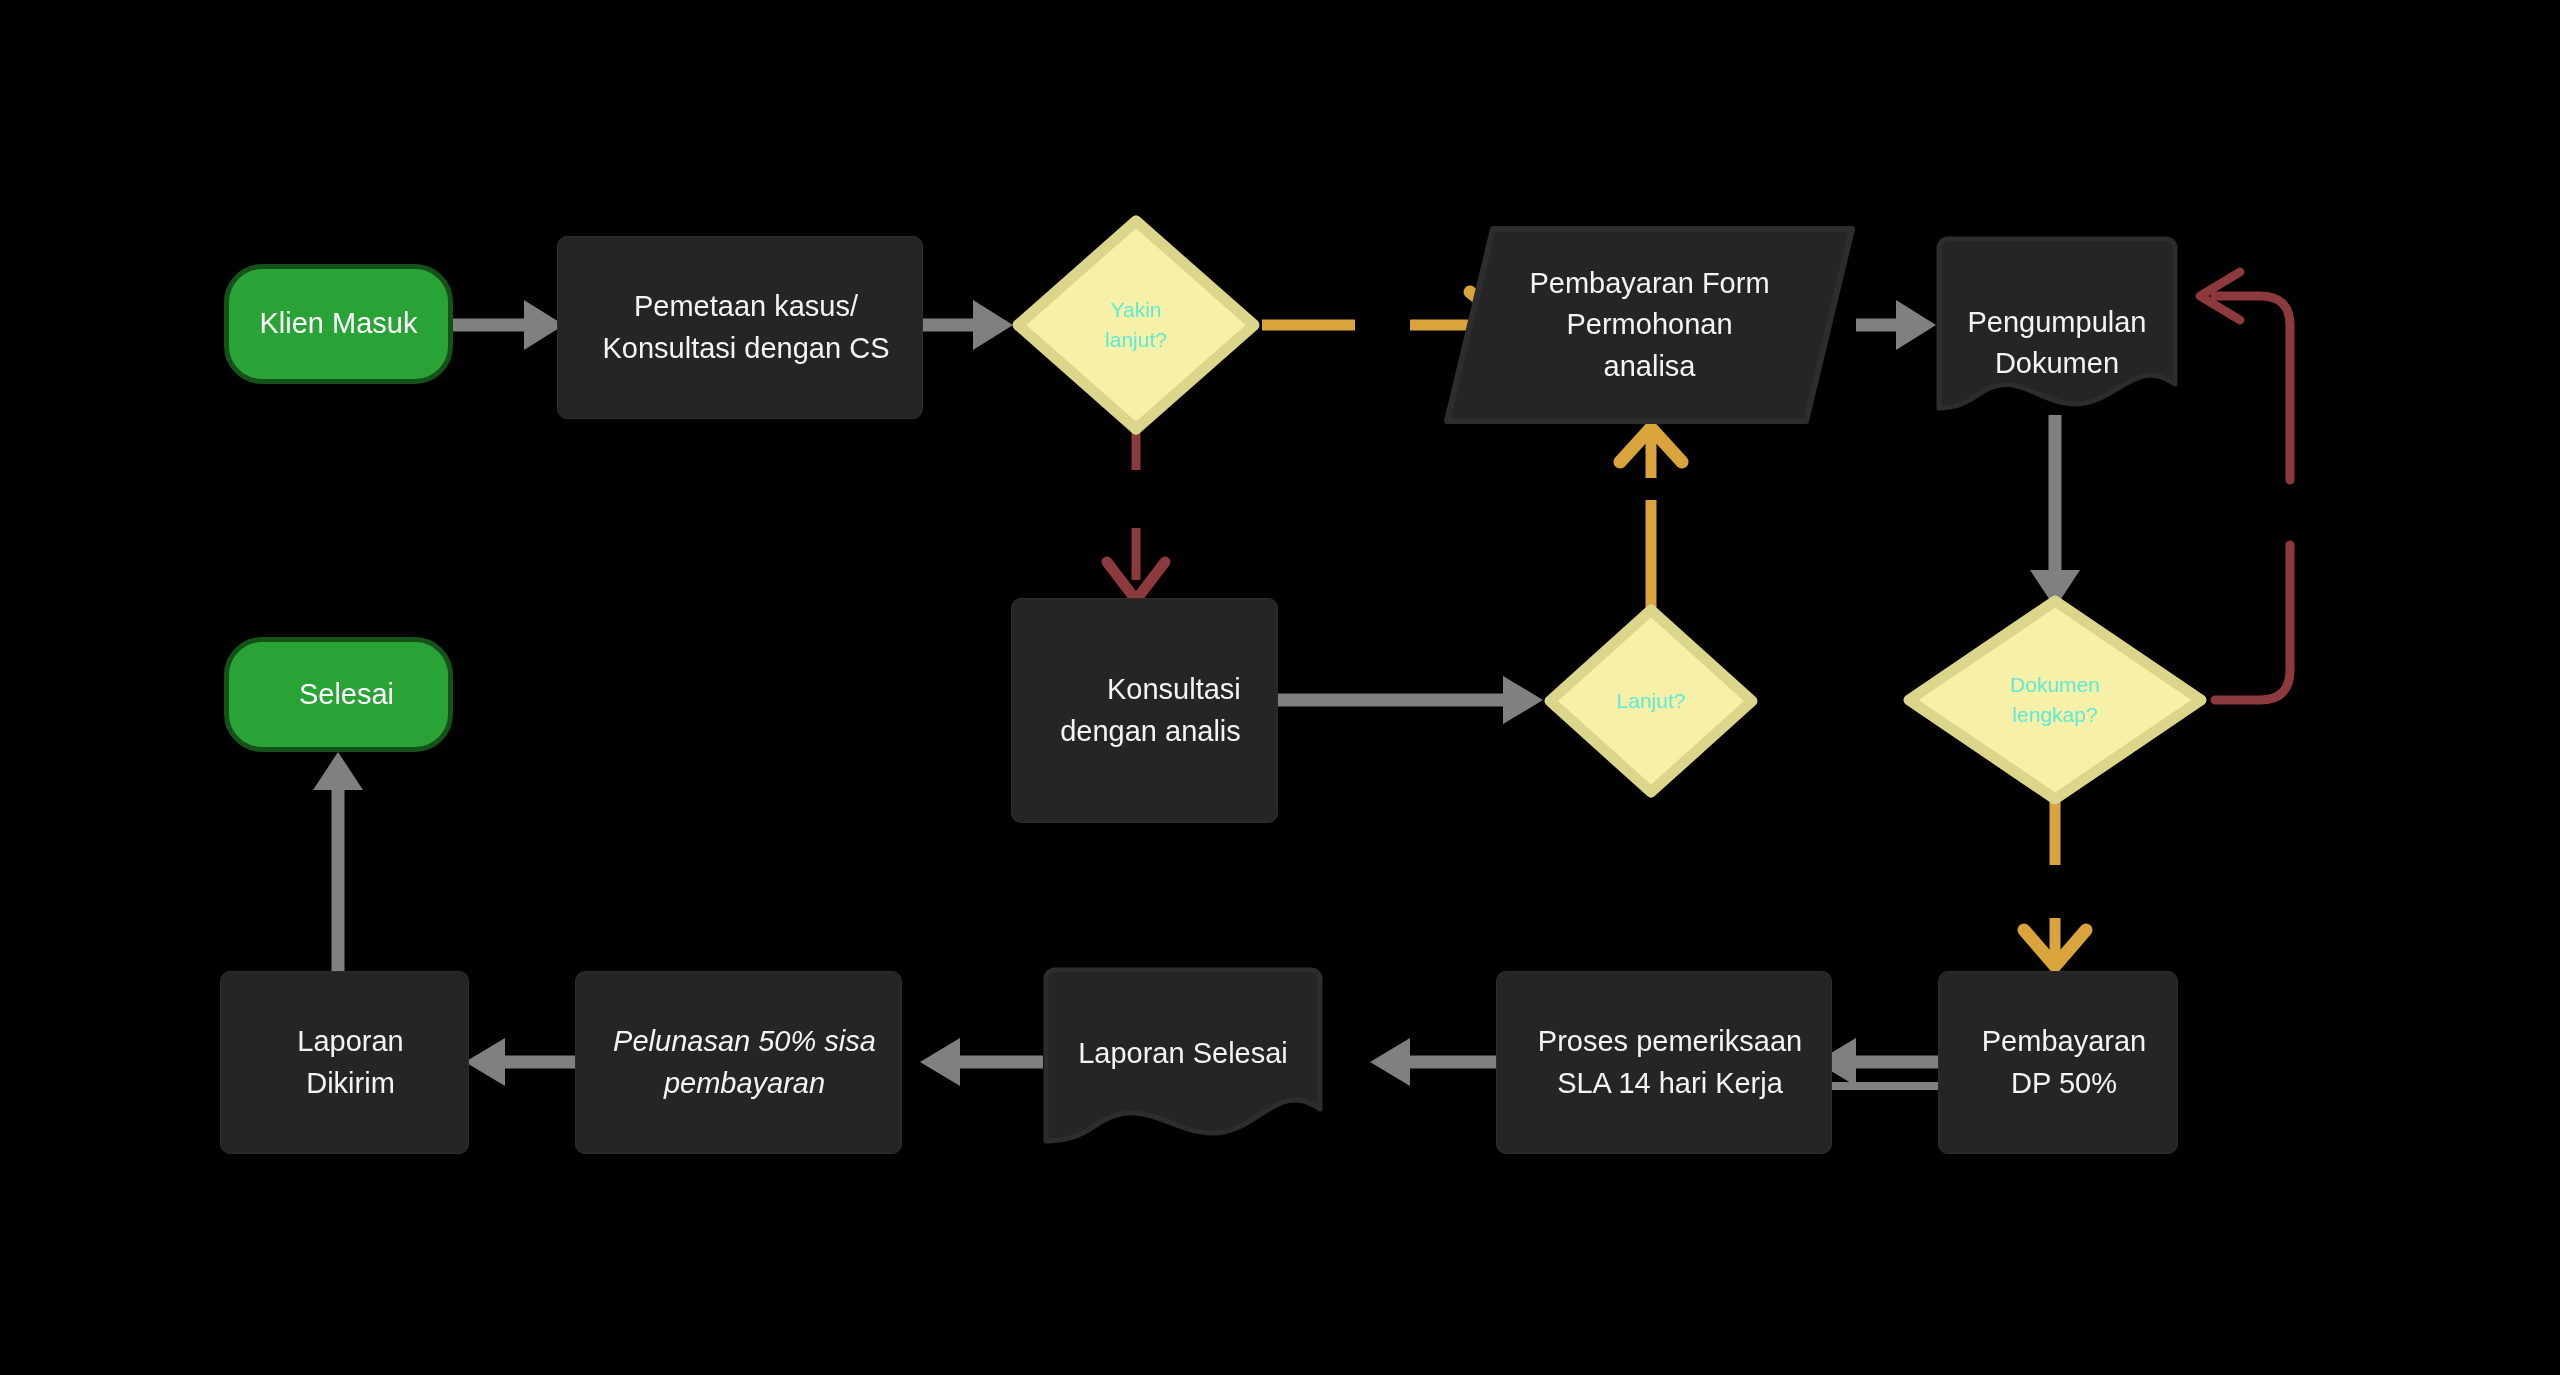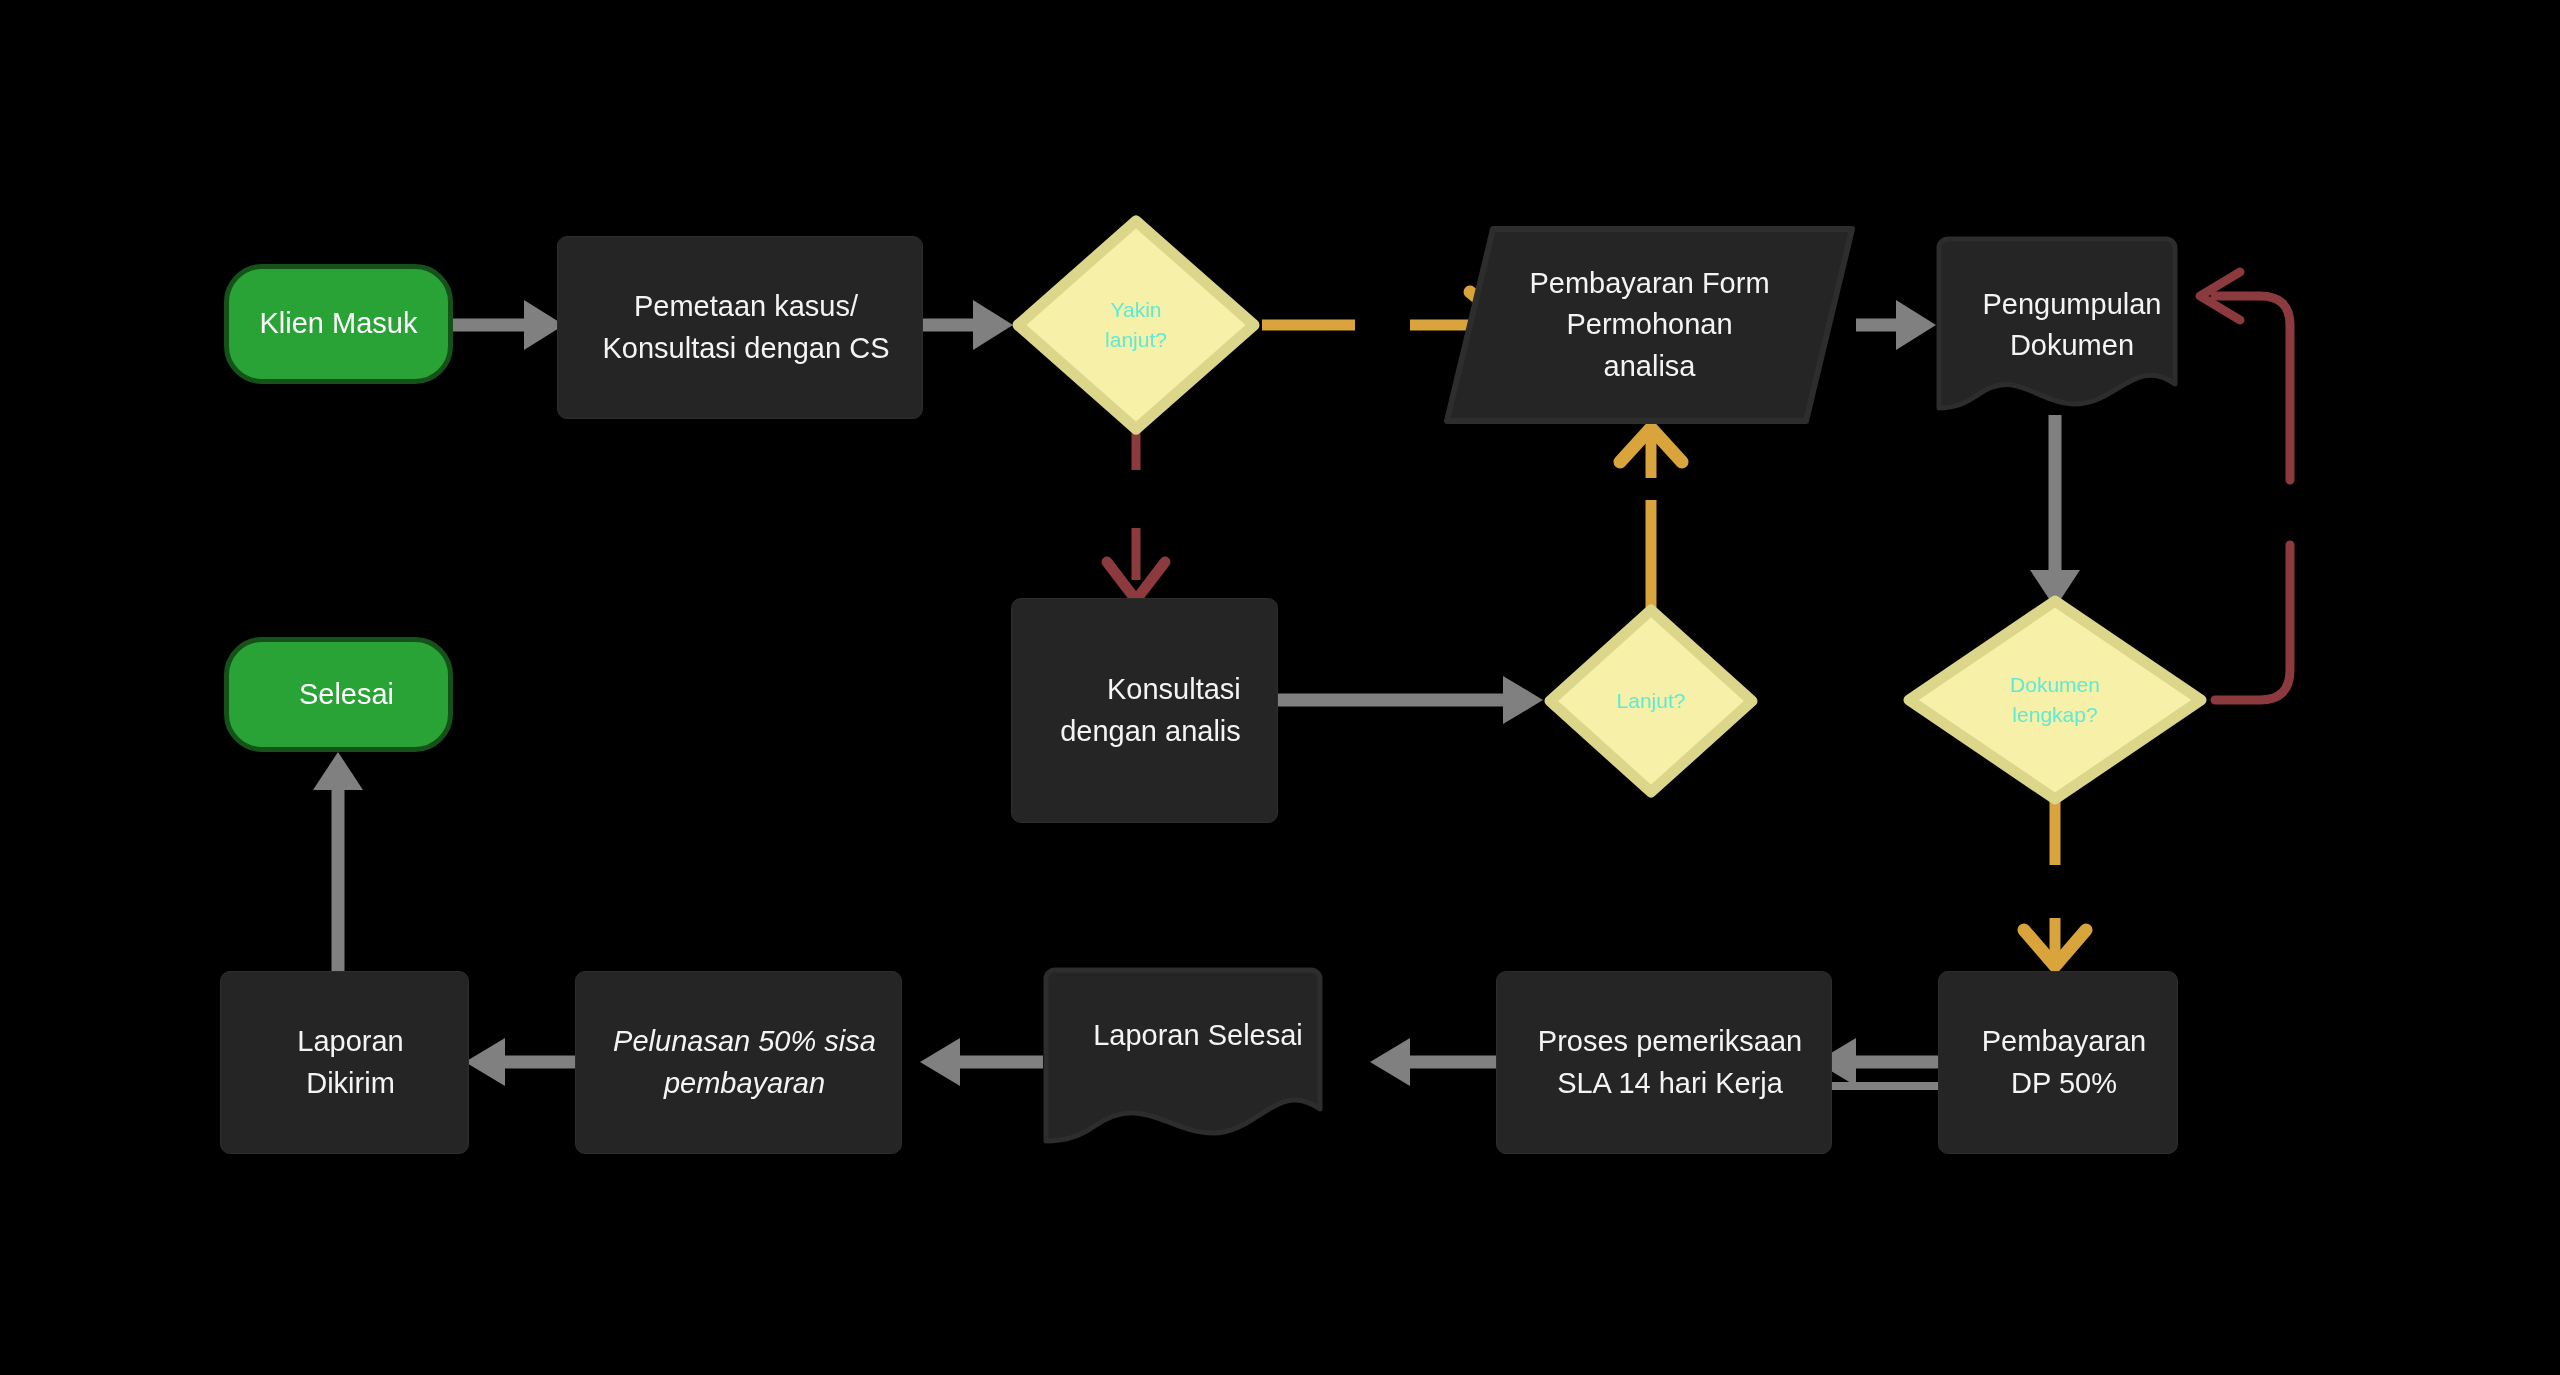--- a/index.html
+++ b/index.html
@@ -89,21 +89,21 @@
     display: flex;
     align-items: center;
     justify-content: center;
     text-align: center;
     color: #f4f4f4;
     font-size: 29px;
     line-height: 1.42;
     white-space: pre-line;
     font-family: "Liberation Sans", sans-serif;
   }
-  .shape-label.doc-label { align-items: flex-start; padding-top: 48px; margin-left: 15px; }
+  .shape-label.doc-label { align-items: flex-start; padding-top: 66px; }
 </style>
 </head>
 <body>
 
 <div id="canvas">
 
   <svg id="edge-layer" viewBox="0 0 2560 1375" xmlns="http://www.w3.org/2000/svg">
 
     <g>
       <line x1="453" y1="325" x2="537" y2="325" stroke="#808080" stroke-width="13"></line>

